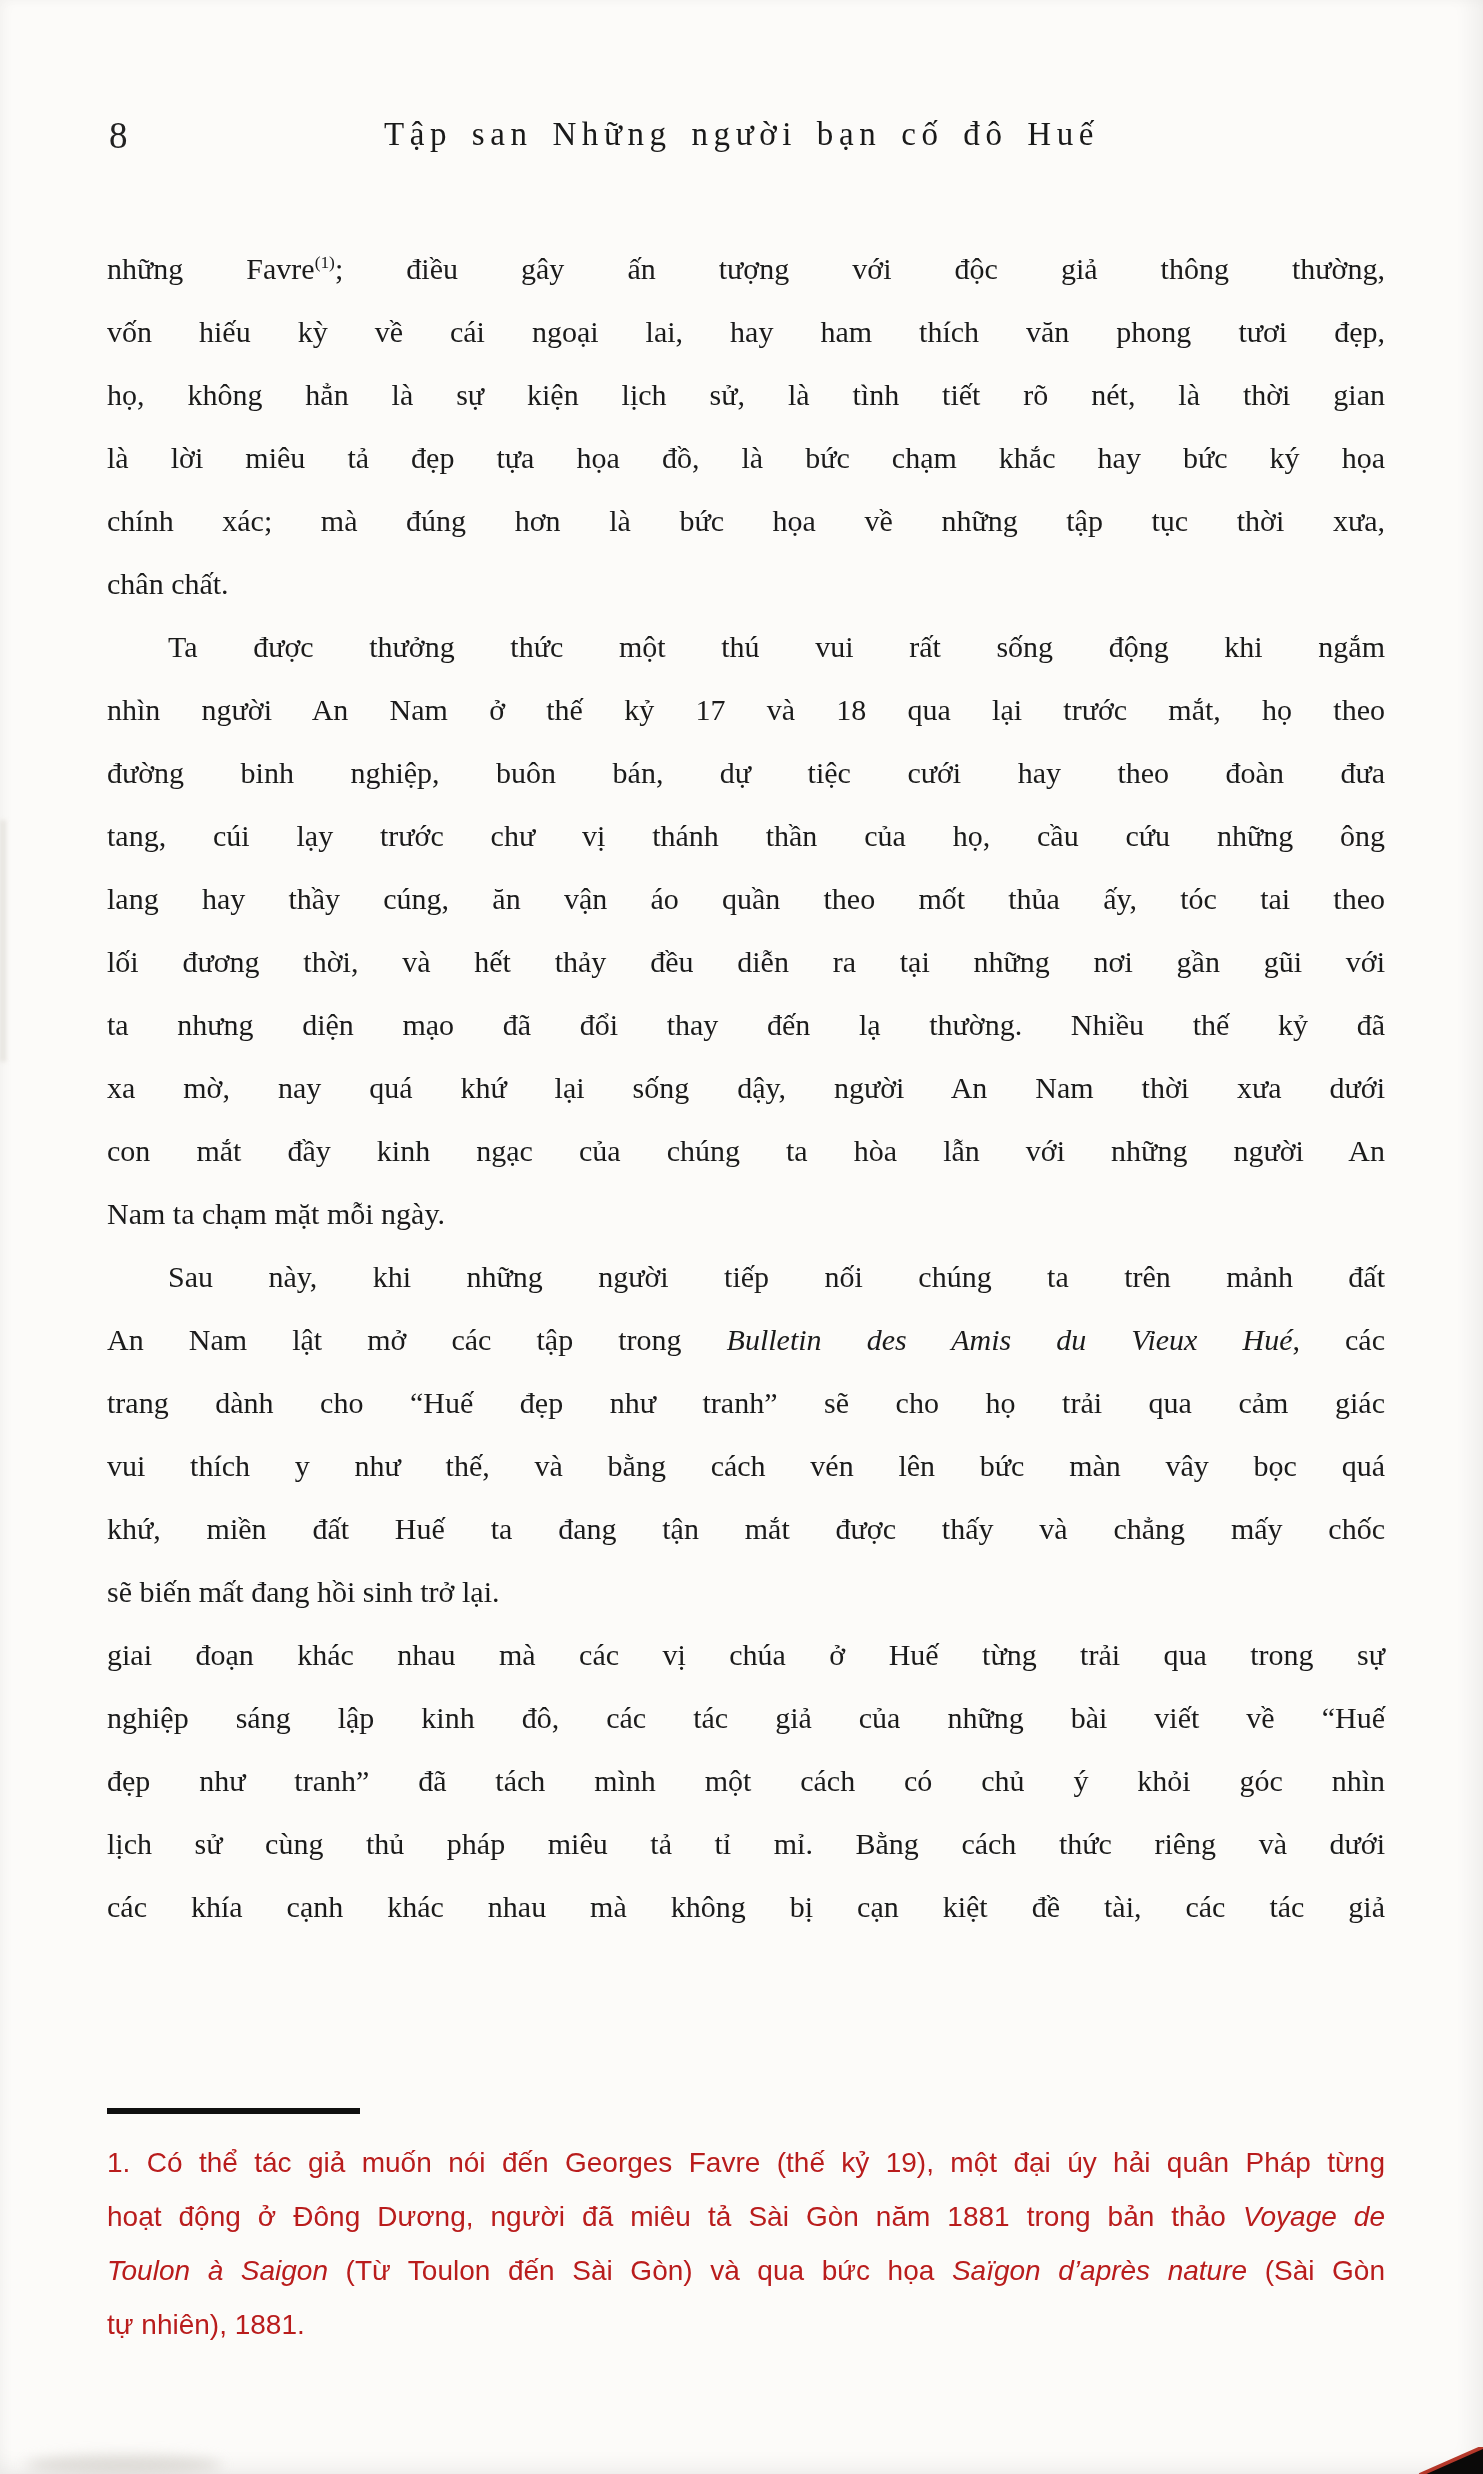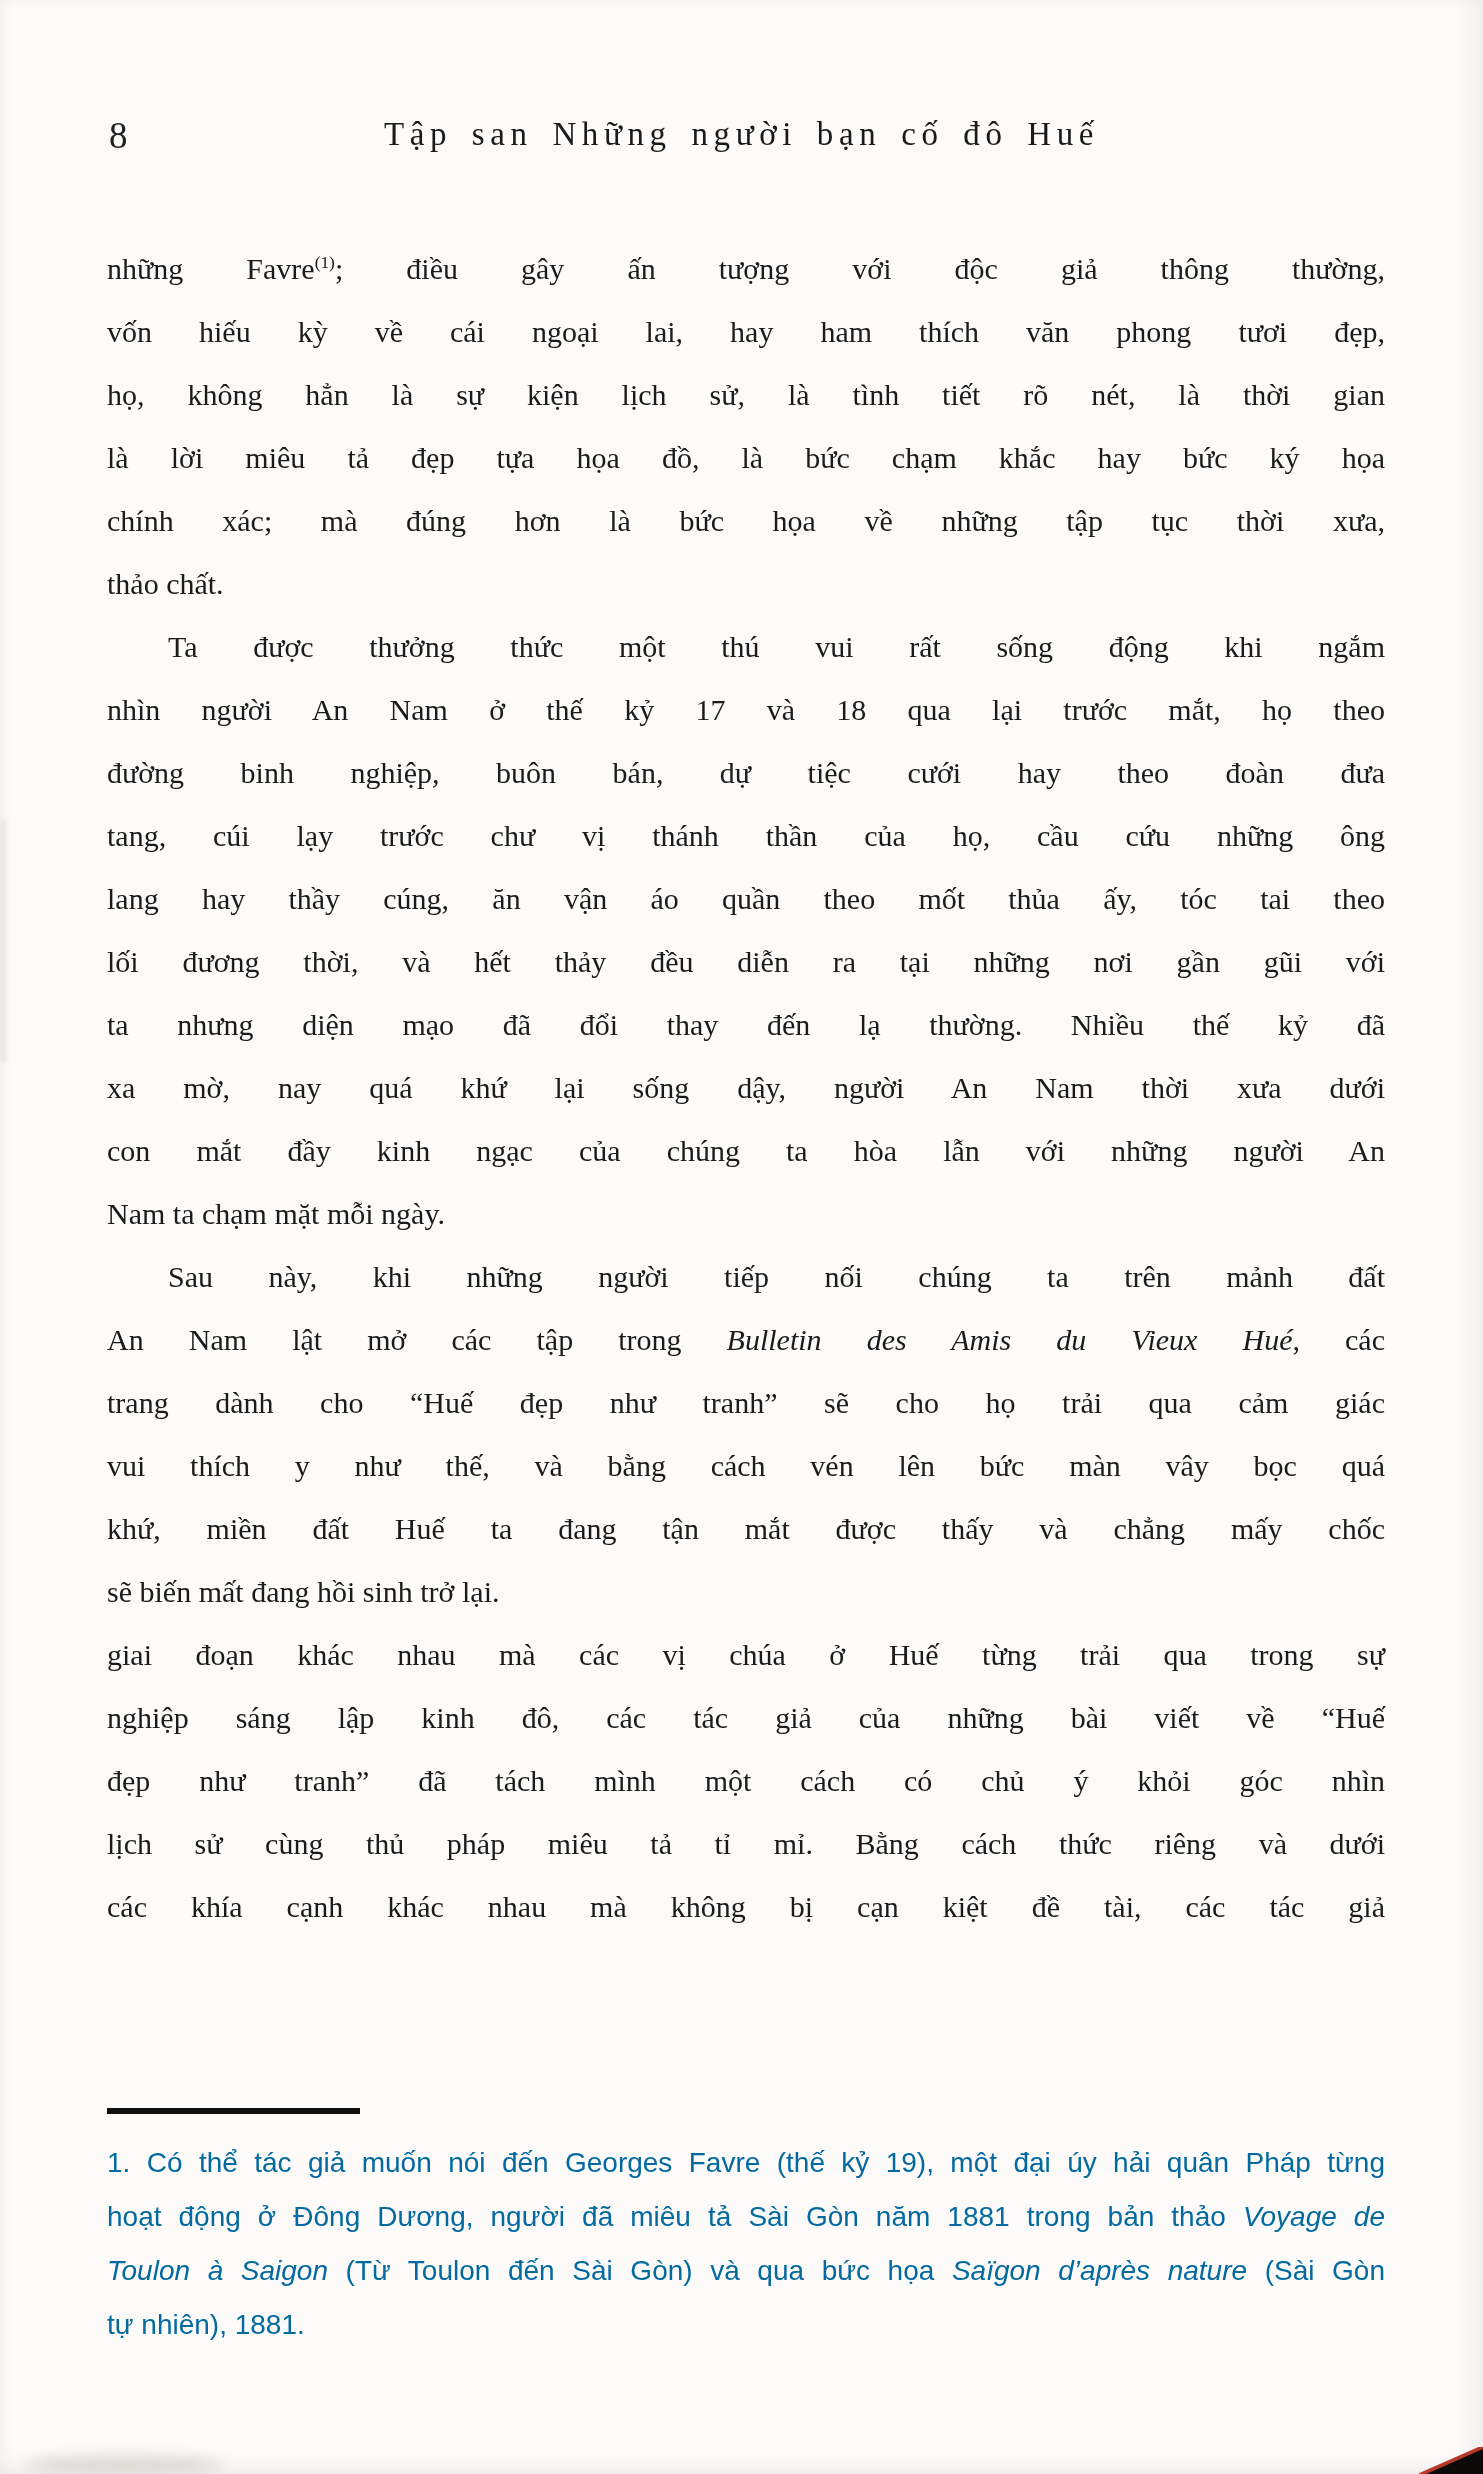--- a/index.html
+++ b/index.html
@@ -33,21 +33,21 @@
     text-align:justify;text-align-last:justify;
     white-space:normal;
   }
   .line.end{text-align-last:left;}
   .line.indent{text-indent:61px;}
   sup{font-size:58%;line-height:0;vertical-align:super;letter-spacing:0;}
   i{font-style:italic;}
   .footnote{
     position:absolute;left:107px;top:2108px;width:1278px;
     font-family:"Liberation Sans","DejaVu Sans",sans-serif;
-    font-size:28px;color:#0369a1;
+    font-size:28px;color:#b91c1c;
   }
   .fn-sep{
     width:253px;height:5.6px;background:#101010;margin-bottom:22.4px;
   }
   .footnote .line{height:54px;line-height:54px;}
   .corner-mark{position:absolute;right:0;bottom:0;width:69px;height:28px;}
   .smudge{
     position:absolute;left:26px;bottom:0;width:196px;height:20.5px;
     background:#c9c5bf;filter:blur(6.5px);opacity:.55;border-radius:50%;
   }
@@ -66,21 +66,21 @@
     <span class="runtitle">Tập san Những người bạn cố đô Huế</span>
   </div>
 
   <div class="body-text">
     <div class="para">
         <div class="line"><span>những Favre</span><sup>(1)</sup><span>; điều gây ấn tượng với độc giả thông thường,</span></div>
         <div class="line"><span>vốn hiếu kỳ về cái ngoại lai, hay ham thích văn phong tươi đẹp,</span></div>
         <div class="line"><span>họ, không hẳn là sự kiện lịch sử, là tình tiết rõ nét, là thời gian</span></div>
         <div class="line"><span>là lời miêu tả đẹp tựa họa đồ, là bức chạm khắc hay bức ký họa</span></div>
         <div class="line"><span>chính xác; mà đúng hơn là bức họa về những tập tục thời xưa,</span></div>
-        <div class="line end"><span>thảo chất.</span></div>
+        <div class="line end"><span>chân chất.</span></div>
       </div>
     <div class="para">
         <div class="line indent"><span>Ta được thưởng thức một thú vui rất sống động khi ngắm</span></div>
         <div class="line"><span>nhìn người An Nam ở thế kỷ 17 và 18 qua lại trước mắt, họ theo</span></div>
         <div class="line"><span>đường binh nghiệp, buôn bán, dự tiệc cưới hay theo đoàn đưa</span></div>
         <div class="line"><span>tang, cúi lạy trước chư vị thánh thần của họ, cầu cứu những ông</span></div>
         <div class="line"><span>lang hay thầy cúng, ăn vận áo quần theo mốt thủa ấy, tóc tai theo</span></div>
         <div class="line"><span>lối đương thời, và hết thảy đều diễn ra tại những nơi gần gũi với</span></div>
         <div class="line"><span>ta nhưng diện mạo đã đổi thay đến lạ thường. Nhiều thế kỷ đã</span></div>
         <div class="line"><span>xa mờ, nay quá khứ lại sống dậy, người An Nam thời xưa dưới</span></div>

